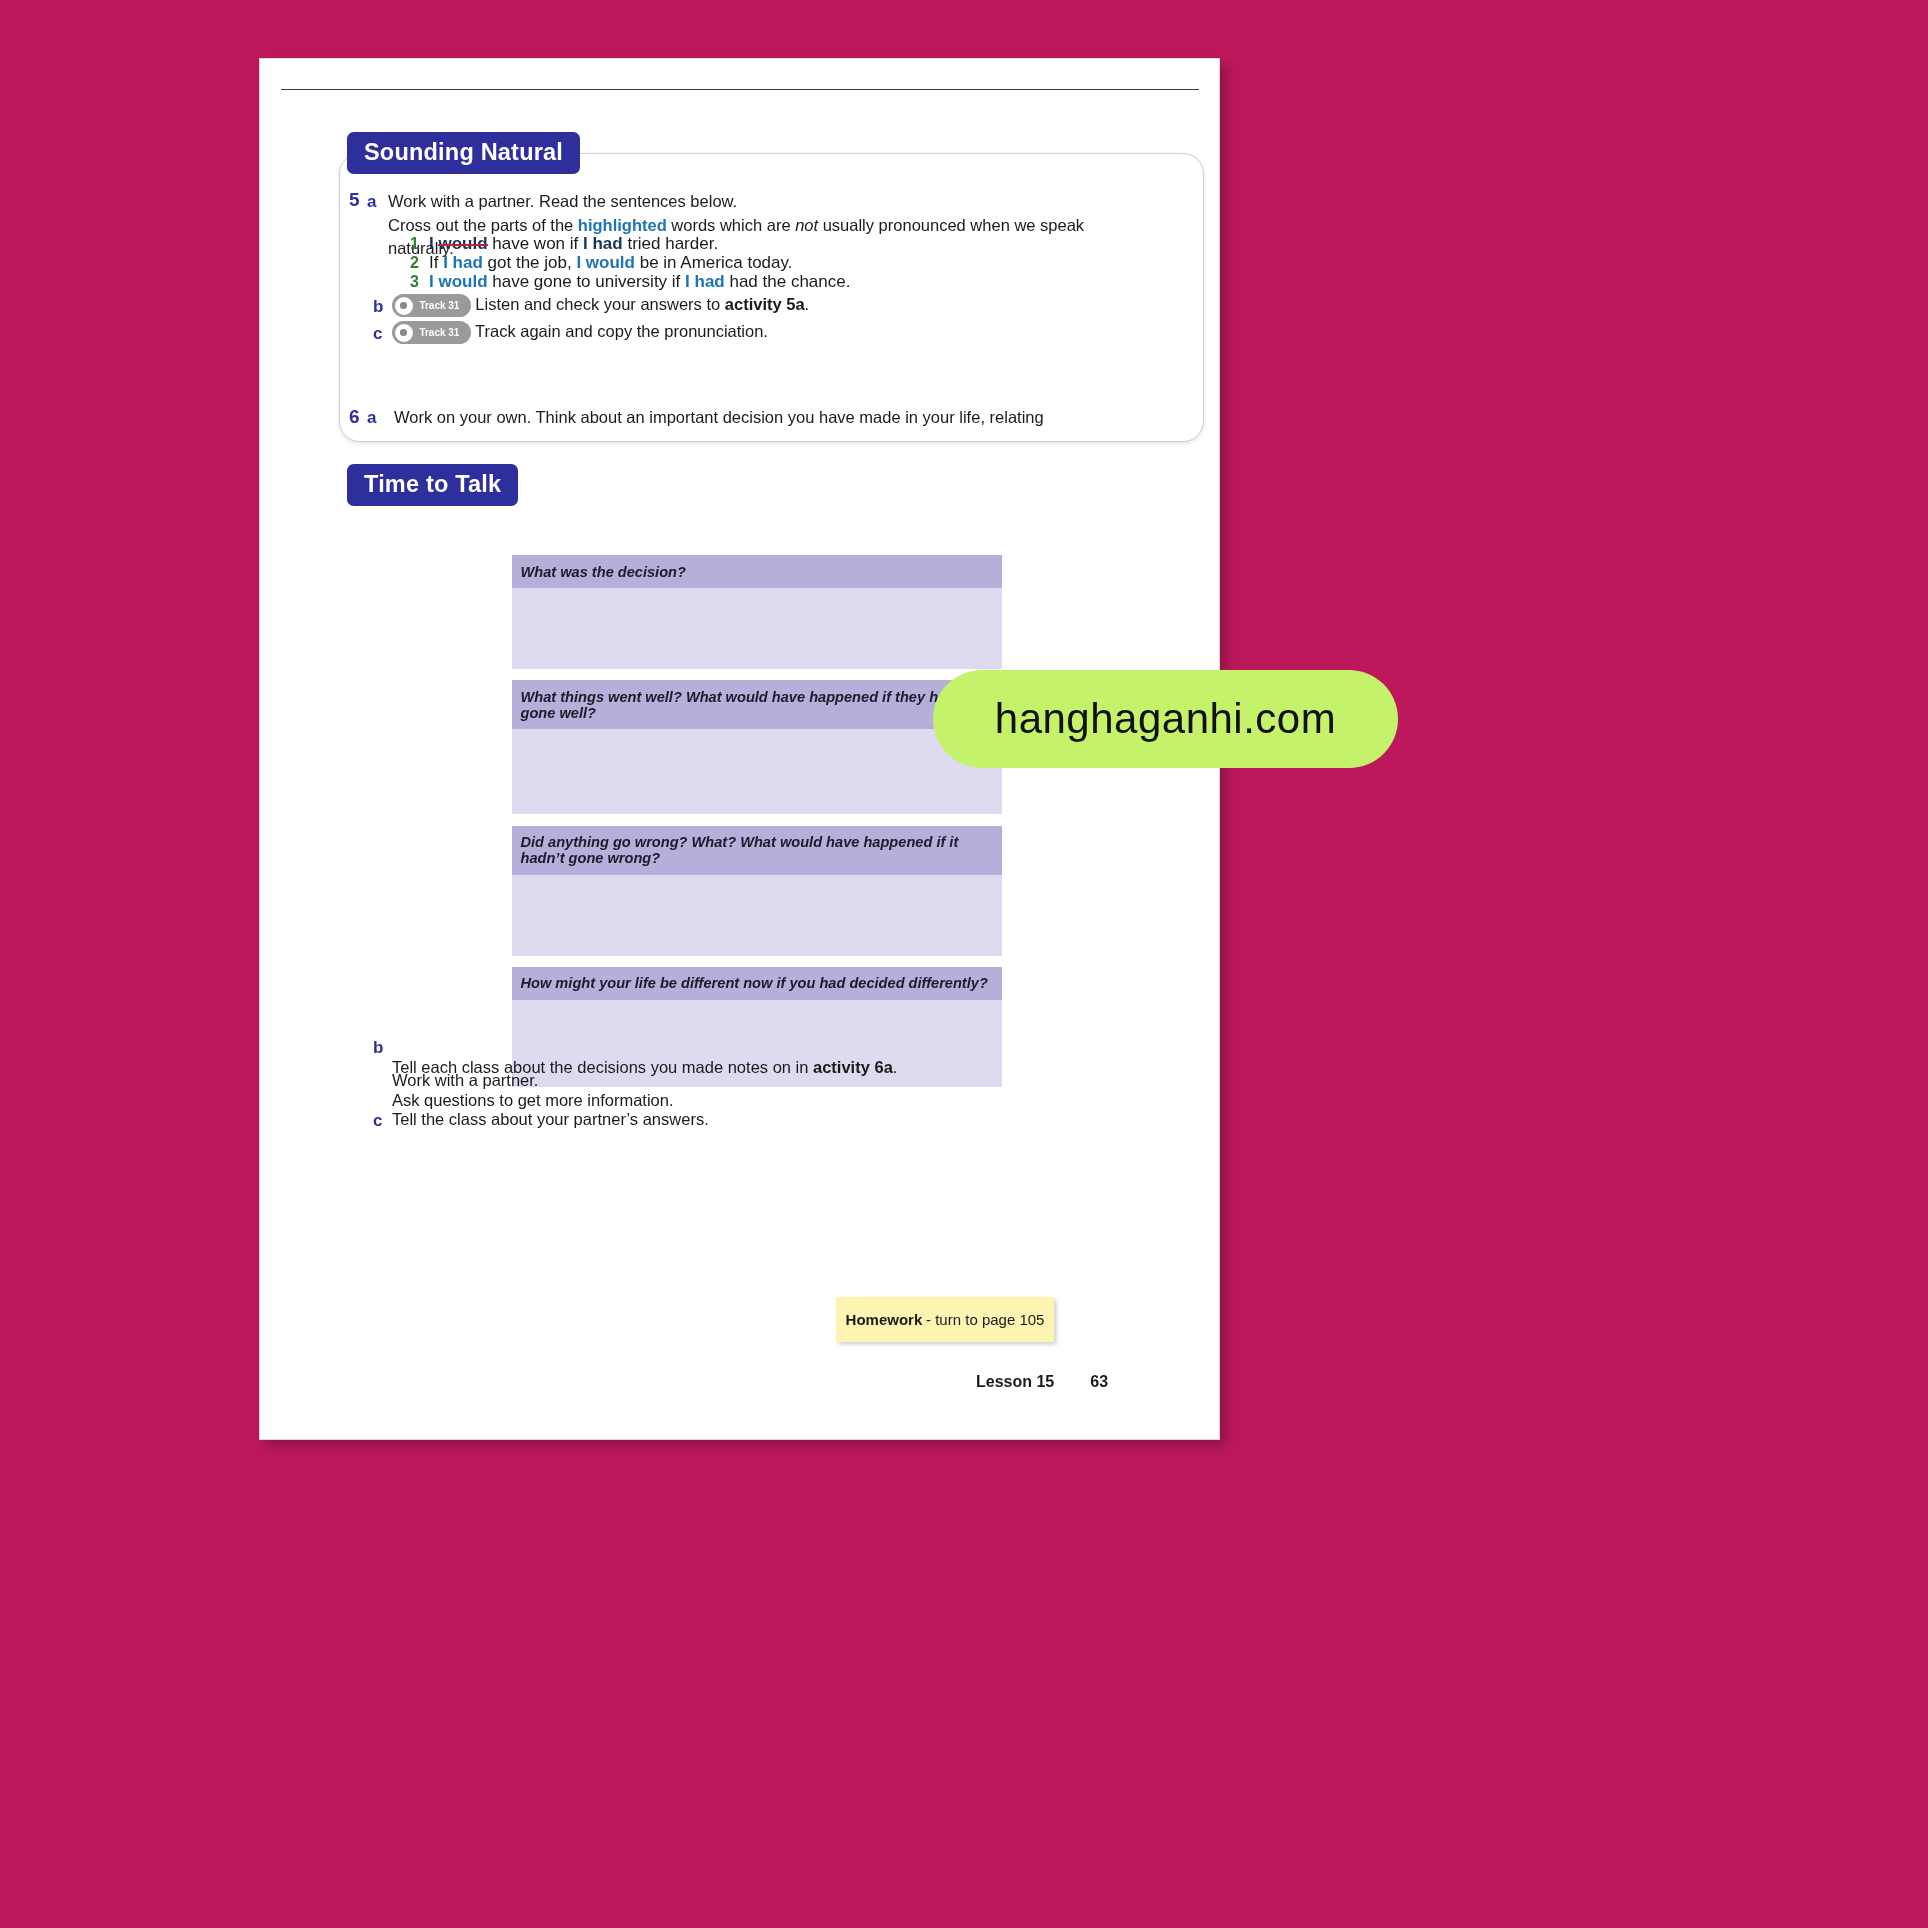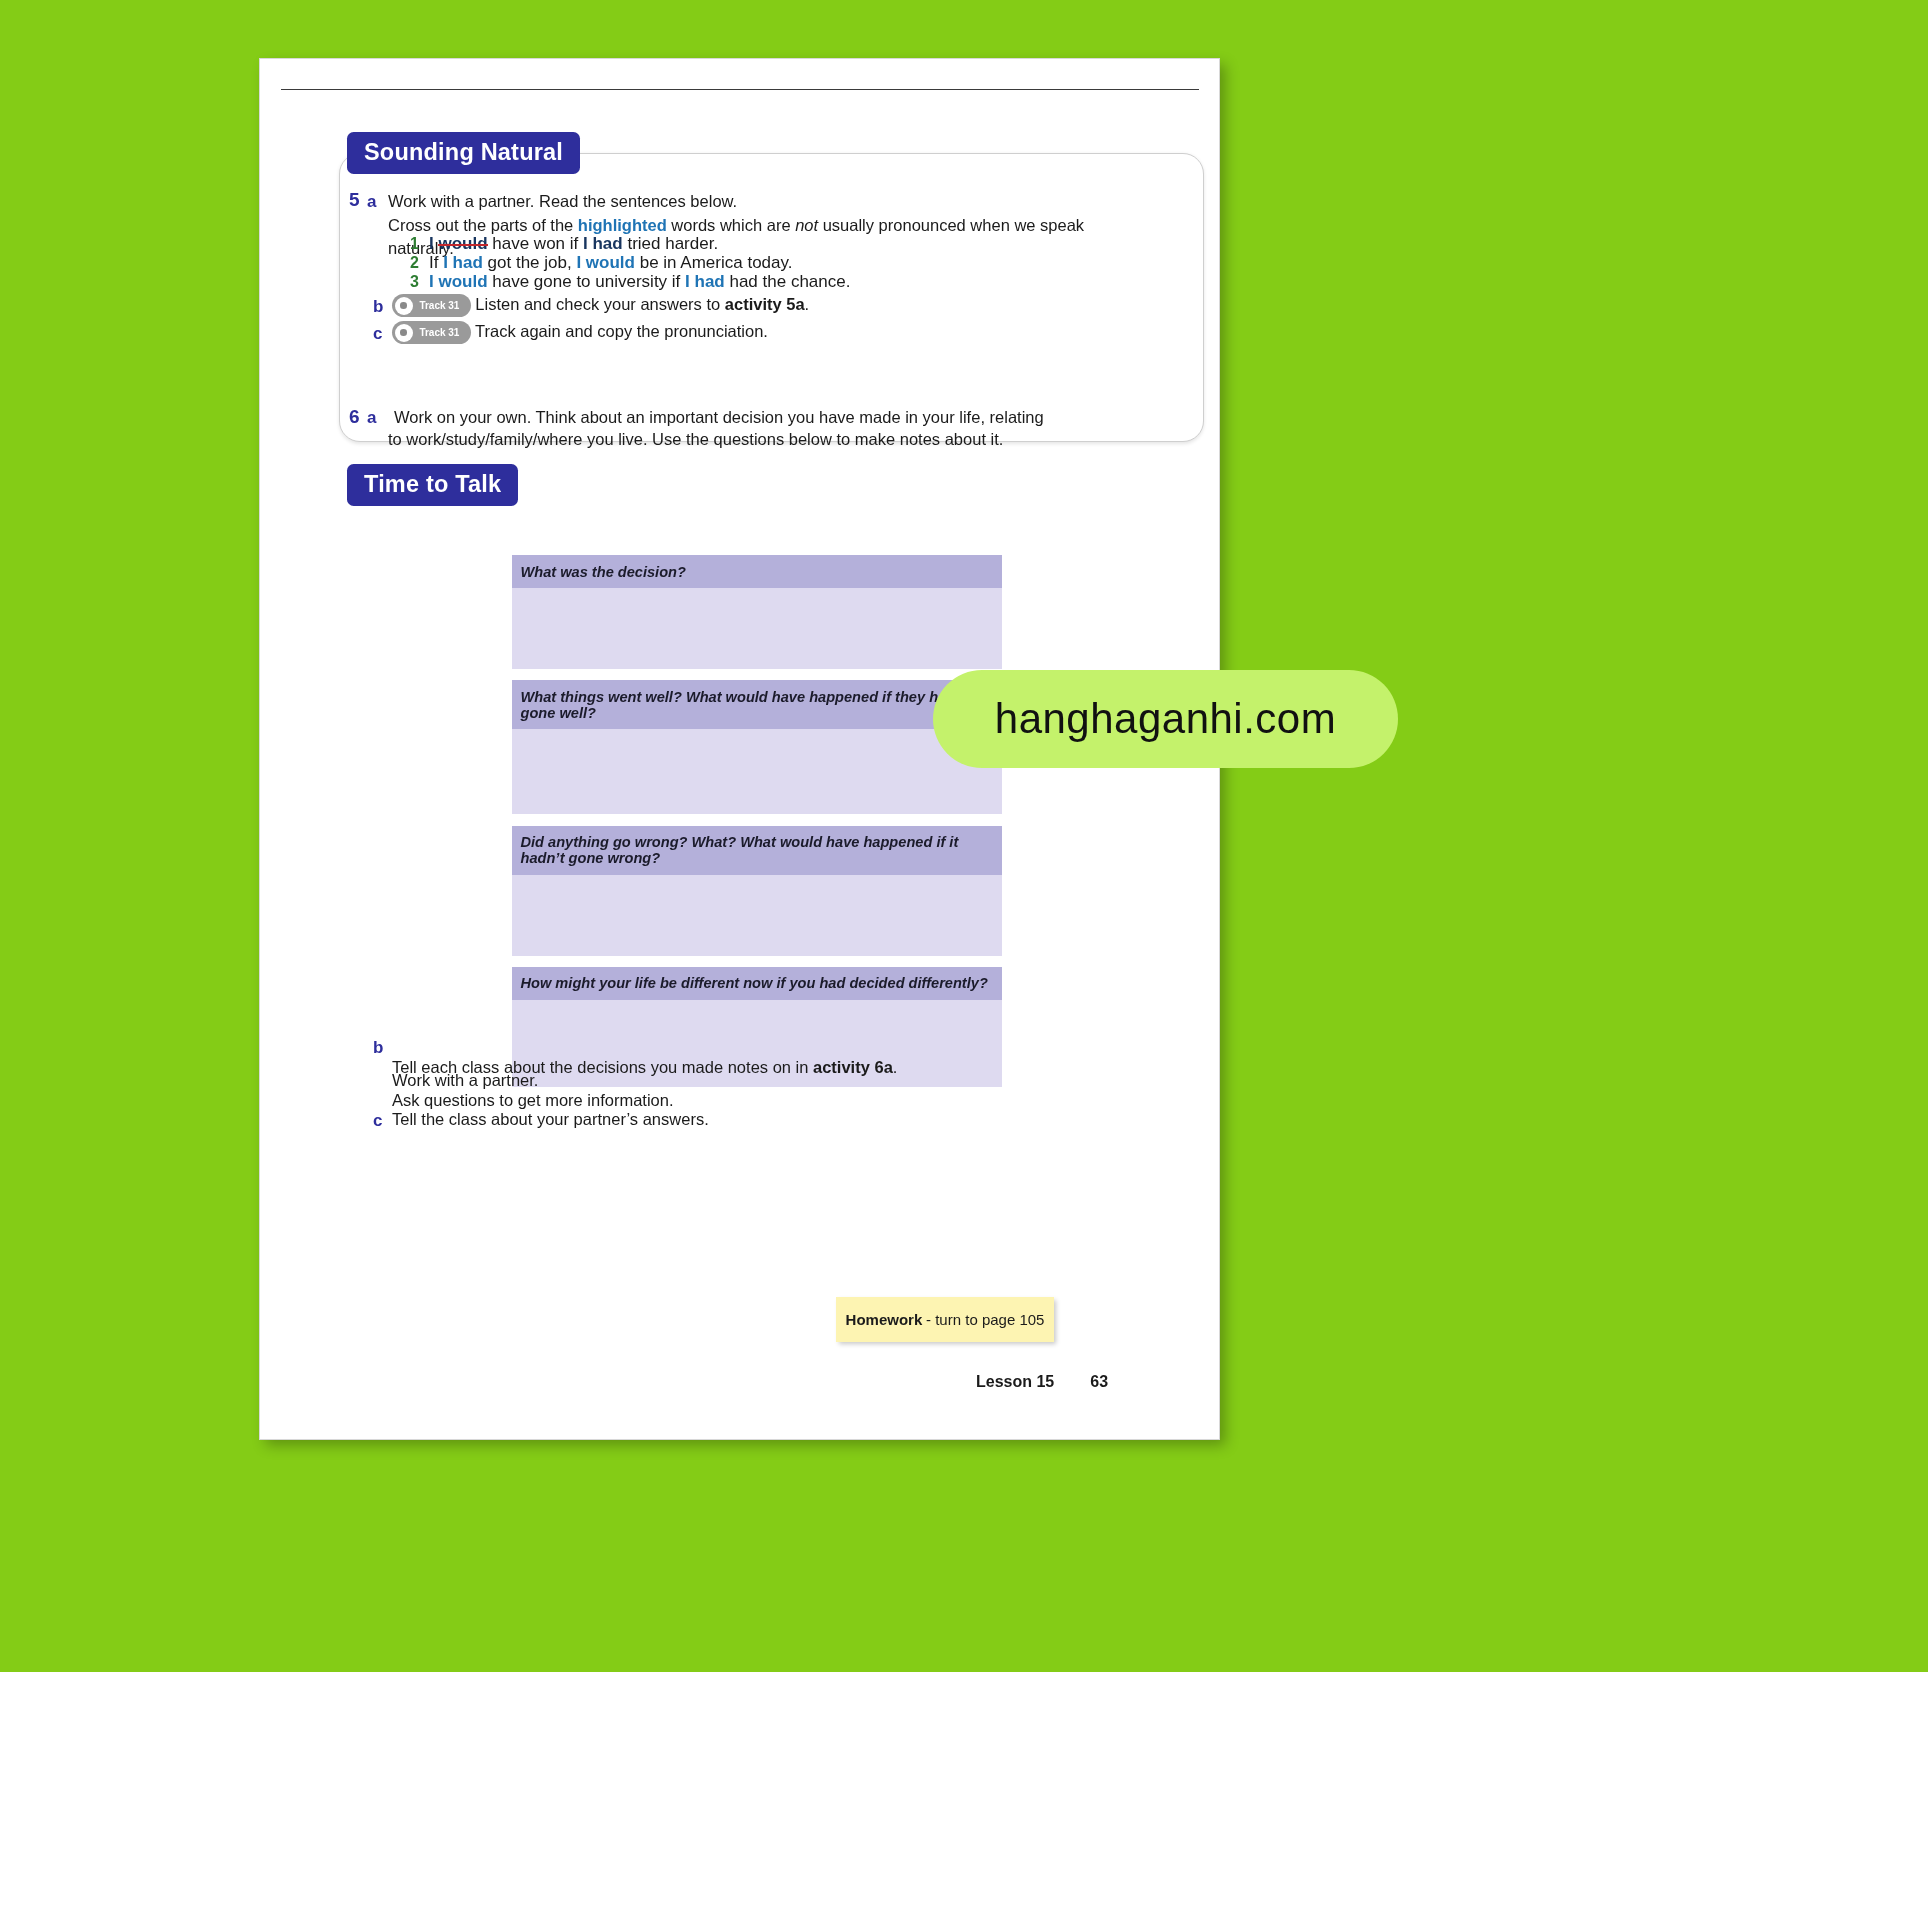--- a/index.html
+++ b/index.html
@@ -6,22 +6,22 @@
     margin: 0;
     padding: 0;
     background: #ffffff;
     width: 1928px;
     height: 1928px;
     font-family: "Liberation Sans", sans-serif;
   }
   .page-canvas {
     position: relative;
     width: 1928px;
-    height: 1672px;
-    background: #84cc16;
+    height: 1928px;
+    background: #be185d;
     overflow: hidden;
   }
   .sheet {
     position: absolute;
     left: 259px;
     top: 58px;
     width: 959px;
     height: 1380px;
     background: #ffffff;
     box-shadow: 5.6px 5.6px 13px rgba(0,0,0,0.28);
@@ -259,21 +259,20 @@
             <span>Track 31</span>
           </span>
         <span>Track again and copy the pronunciation.</span>
       </div>
 
       <div class="section-tab" id="tab-timetalk">Time to Talk</div>
 
       <div class="act-num" style="left:89px; top:347px;">6</div>
       <div class="act-letter" style="left:107px; top:349px;">a</div>
       <div class="body-line txt" style="left:128px; top:347px; width:744px;margin-left:6px;">Work on your own. Think about an important decision you have made in your life, relating</div>
-      <div class="body-line txt" style="left:128px; top:369px; width:744px;">to work/study/family/where you live. Use the questions below to make notes about it.</div>
 
       <div class="notes-table">
         <div class="note-block">
           <div class="note-q">What was the decision?</div>
           <div class="note-a h1"></div>
         </div>
         <div class="note-block">
           <div class="note-q">What things went well? What would have happened if they hadn’t gone well?</div>
           <div class="note-a h2"></div>
         </div>

